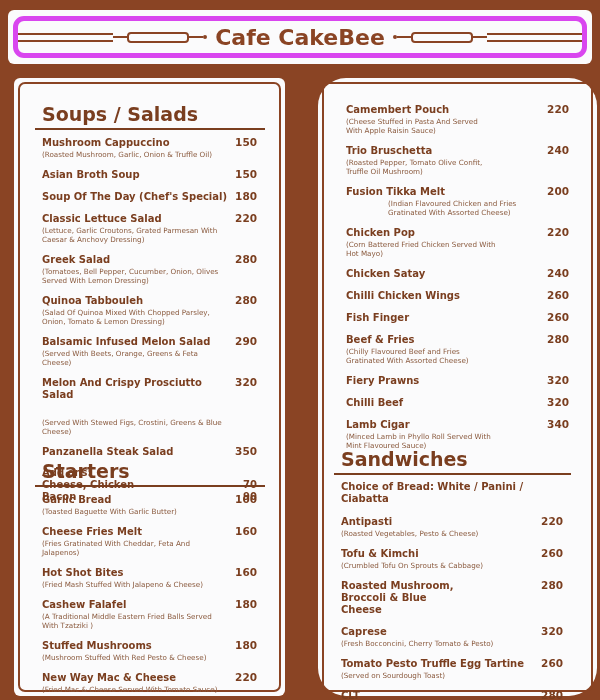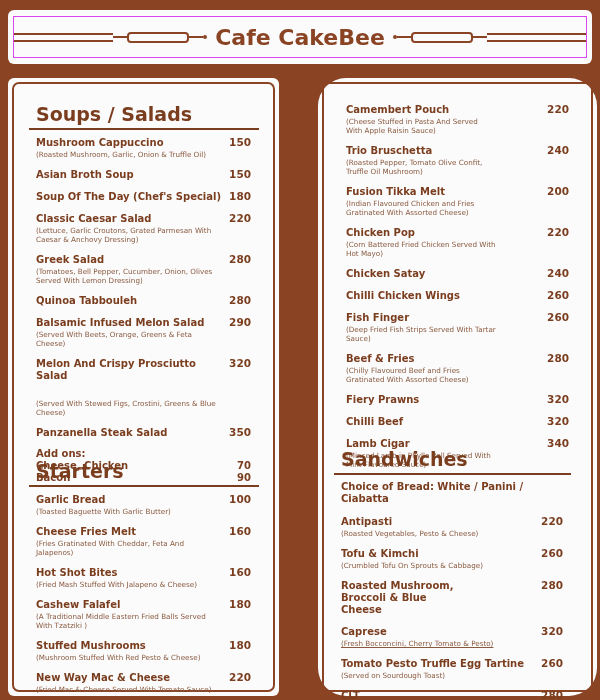--- a/index.html
+++ b/index.html
@@ -9,21 +9,21 @@
     font-family: "DejaVu Sans", sans-serif;
     color: #7a3e1f;
     position: relative;
   }
   .header {
     position: absolute; left: 8px; top: 10px; width: 584px; height: 54px;
     background: #fbfbfc; border-radius: 6px;
   }
   .header-inner {
     position: absolute; left: 5px; top: 6px; right: 5px; bottom: 6px;
-    border: 1px solid #d946ef; border-radius: 0;
+    border: 5px solid #d946ef; border-radius: 11px;
     display: flex; align-items: center; justify-content: center;
   }
   .title {
     font-family: "DejaVu Sans", sans-serif; font-weight: bold;
     font-size: 22px; color: #8a4424; letter-spacing: 0px; margin: 0 8px;
   }
   .deco { display: flex; align-items: center; flex: 1; }
   .deco.left { flex-direction: row; }
   .deco.right { flex-direction: row-reverse; }
   .deco .bar { height: 5px; border-top: 2px solid #8a4424; border-bottom: 2px solid #8a4424; flex: 1; }
@@ -31,21 +31,21 @@
   .deco .pill { width: 58px; height: 7px; border: 2px solid #8a4424; border-radius: 4px; }
   .deco .dot { width: 4px; height: 4px; background: #8a4424; border-radius: 50%; }
 
   .panel {
     position: absolute; background: #fbfbfc; border-radius: 6px;
   }
   .panel-inner {
     position: absolute; left: 4px; top: 4px; right: 4px; bottom: 4px;
     border: 2px solid #8a4424; border-radius: 7px;
   }
-  .panel.left { left: 8px; top: 78px; width: 271px; height: 618px; }
+  .panel.left { left: 14px; top: 78px; width: 271px; height: 618px; }
   .panel.right { left: 318px; top: 78px; width: 279px; height: 618px; border-radius: 28px; }
 
   .content { position: absolute; left: 21px; right: 20px; }
   .section-title {
     font-size: 19px; font-weight: bold; color: #7a3e1f; margin: 0;
     padding-left: 7px; line-height: 22px;
   }
   .section-rule { height: 2px; background: #7a3e1f; margin: 3px 0 6px 0; }
   .item { padding-left: 7px; padding-right: 8px; margin-bottom: 9px; }
   .item-row { display: flex; justify-content: space-between; align-items: baseline; }
@@ -99,37 +99,38 @@
           </div>
         </div>
         <div class="item">
           <div class="item-row">
             <span class="item-name">Soup Of The Day (Chef's Special)</span>
             <span class="item-price">180</span>
           </div>
         </div>
         <div class="item">
           <div class="item-row">
-            <span class="item-name">Classic Caesar Salad</span>
+            <span class="item-name">Classic Lettuce Salad</span>
             <span class="item-price">220</span>
           </div>
           <div class="item-desc" style="max-width: 180px;">(Lettuce, Garlic Croutons, Grated Parmesan With Caesar &amp; Anchovy Dressing)</div>
         </div>
         <div class="item">
           <div class="item-row">
             <span class="item-name">Greek Salad</span>
             <span class="item-price">280</span>
           </div>
           <div class="item-desc" style="max-width: 180px;">(Tomatoes, Bell Pepper, Cucumber, Onion, Olives Served With Lemon Dressing)</div>
         </div>
         <div class="item">
           <div class="item-row">
             <span class="item-name">Quinoa Tabbouleh</span>
             <span class="item-price">280</span>
           </div>
+          <div class="item-desc" style="max-width: 180px;">(Salad Of Quinoa Mixed With Chopped Parsley, Onion, Tomato &amp; Lemon Dressing)</div>
         </div>
         <div class="item">
           <div class="item-row">
             <span class="item-name">Balsamic Infused Melon Salad</span>
             <span class="item-price">290</span>
           </div>
           <div class="item-desc" style="max-width: 180px;">(Served With Beets, Orange, Greens &amp; Feta Cheese)</div>
         </div>
         <div class="item">
           <div class="item-row">
@@ -225,21 +226,21 @@
             <span class="item-name">Trio Bruschetta</span>
             <span class="item-price">240</span>
           </div>
           <div class="item-desc" style="max-width: 150px;">(Roasted Pepper, Tomato Olive Confit, Truffle Oil Mushroom)</div>
         </div>
         <div class="item">
           <div class="item-row">
             <span class="item-name">Fusion Tikka Melt</span>
             <span class="item-price">200</span>
           </div>
-          <div class="item-desc" style="max-width: 150px;">(Indian Flavoured Chicken and Fries Gratinated With Assorted Cheese)</div>
+          <div class="item-desc" style="max-width: 150px; margin-left: 42px;">(Indian Flavoured Chicken and Fries Gratinated With Assorted Cheese)</div>
         </div>
         <div class="item">
           <div class="item-row">
             <span class="item-name">Chicken Pop</span>
             <span class="item-price">220</span>
           </div>
           <div class="item-desc" style="max-width: 150px;">(Corn Battered Fried Chicken Served With Hot Mayo)</div>
         </div>
         <div class="item">
           <div class="item-row">
@@ -251,21 +252,20 @@
           <div class="item-row">
             <span class="item-name">Chilli Chicken Wings</span>
             <span class="item-price">260</span>
           </div>
         </div>
         <div class="item">
           <div class="item-row">
             <span class="item-name">Fish Finger</span>
             <span class="item-price">260</span>
           </div>
-          <div class="item-desc" style="max-width: 150px;">(Deep Fried Fish Strips Served With Tartar Sauce)</div>
         </div>
         <div class="item">
           <div class="item-row">
             <span class="item-name">Beef &amp; Fries</span>
             <span class="item-price">280</span>
           </div>
           <div class="item-desc" style="max-width: 150px;">(Chilly Flavoured Beef and Fries Gratinated With Assorted Cheese)</div>
         </div>
         <div class="item">
           <div class="item-row">
@@ -312,21 +312,21 @@
           <div class="item-row">
             <span class="item-name" style="max-width: 120px;">Roasted Mushroom, Broccoli &amp; Blue Cheese</span>
             <span class="item-price">280</span>
           </div>
         </div>
         <div class="item">
           <div class="item-row">
             <span class="item-name">Caprese</span>
             <span class="item-price">320</span>
           </div>
-          <div class="item-desc" style="max-width: 200px; text-decoration: underline;">(Fresh Bocconcini, Cherry Tomato &amp; Pesto)</div>
+          <div class="item-desc" style="max-width: 200px;">(Fresh Bocconcini, Cherry Tomato &amp; Pesto)</div>
         </div>
         <div class="item">
           <div class="item-row">
             <span class="item-name">Tomato Pesto Truffle Egg Tartine</span>
             <span class="item-price">260</span>
           </div>
           <div class="item-desc" style="max-width: 200px;">(Served on Sourdough Toast)</div>
         </div>
         <div class="item">
           <div class="item-row">

